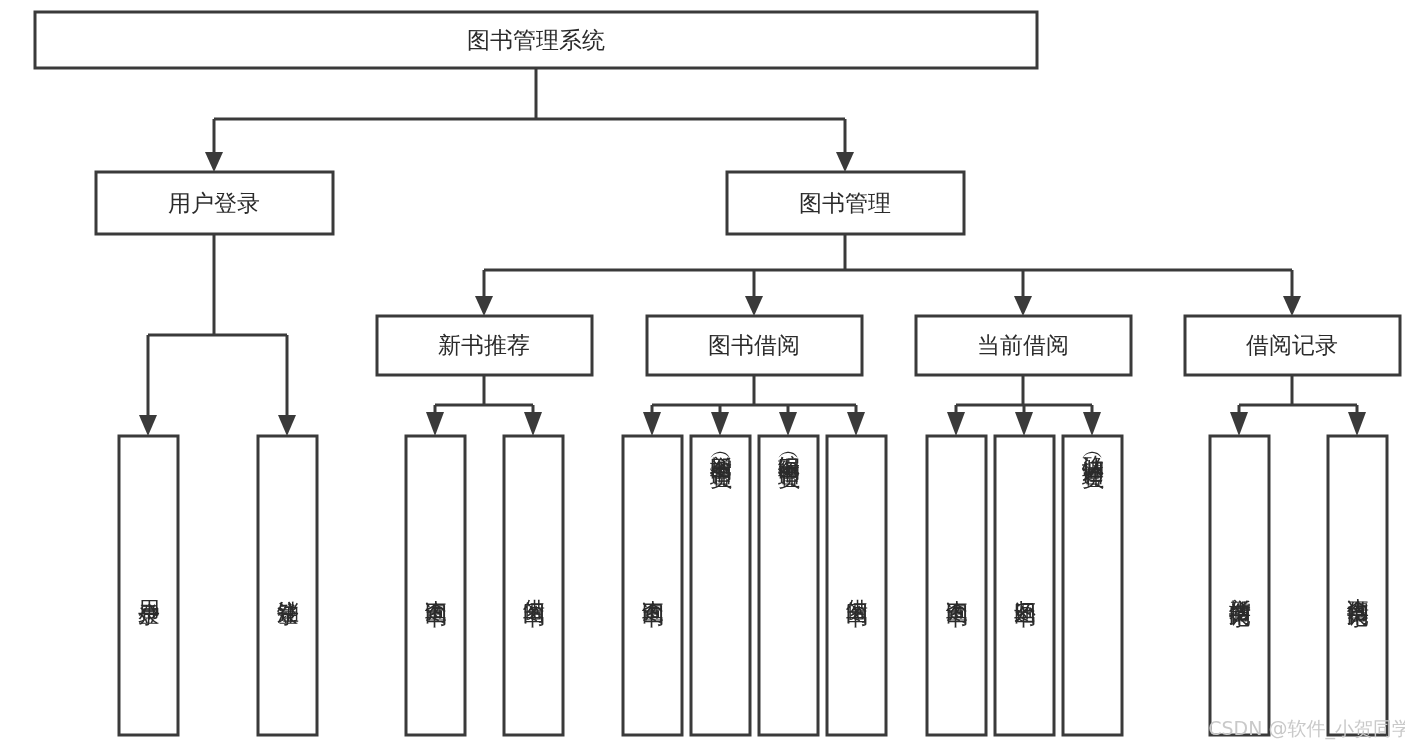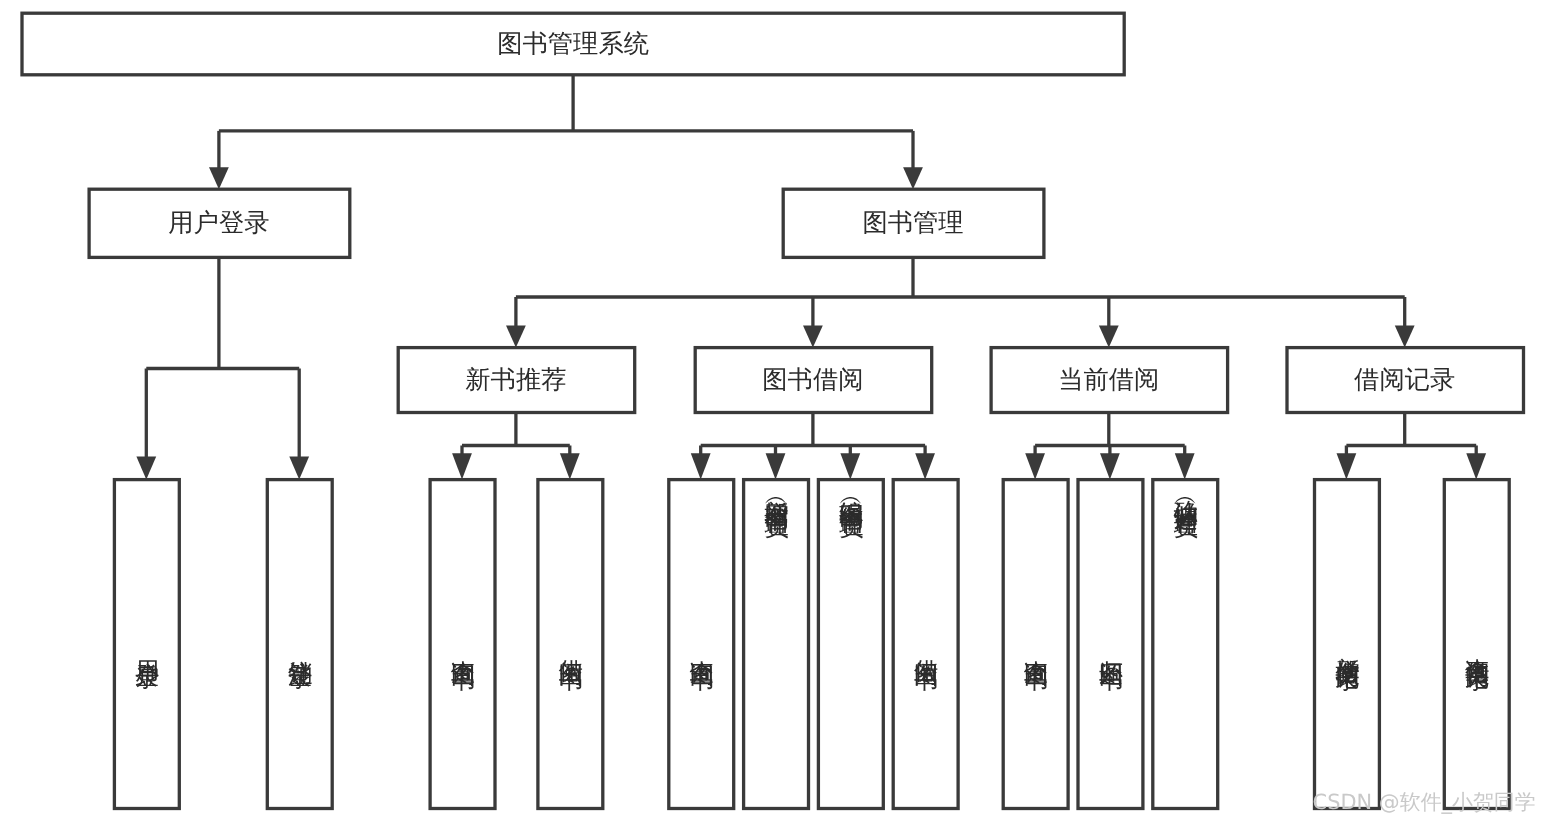--- a/index.html
+++ b/index.html
@@ -10,21 +10,21 @@
   }
   body {
     width: 1405px;
     height: 747px;
     position: relative;
     overflow: hidden;
     font-family: "DejaVu Sans", "Liberation Sans", sans-serif;
   }
   #diagram-root {
     position: absolute;
-    left: 0;
+    left: 15px;
     top: 0;
     width: 1128px;
     height: 747px;
   }
   svg.diagram-canvas {
     display: block;
     width: 1405px;
     height: 747px;
     background: #ffffff;
   }

